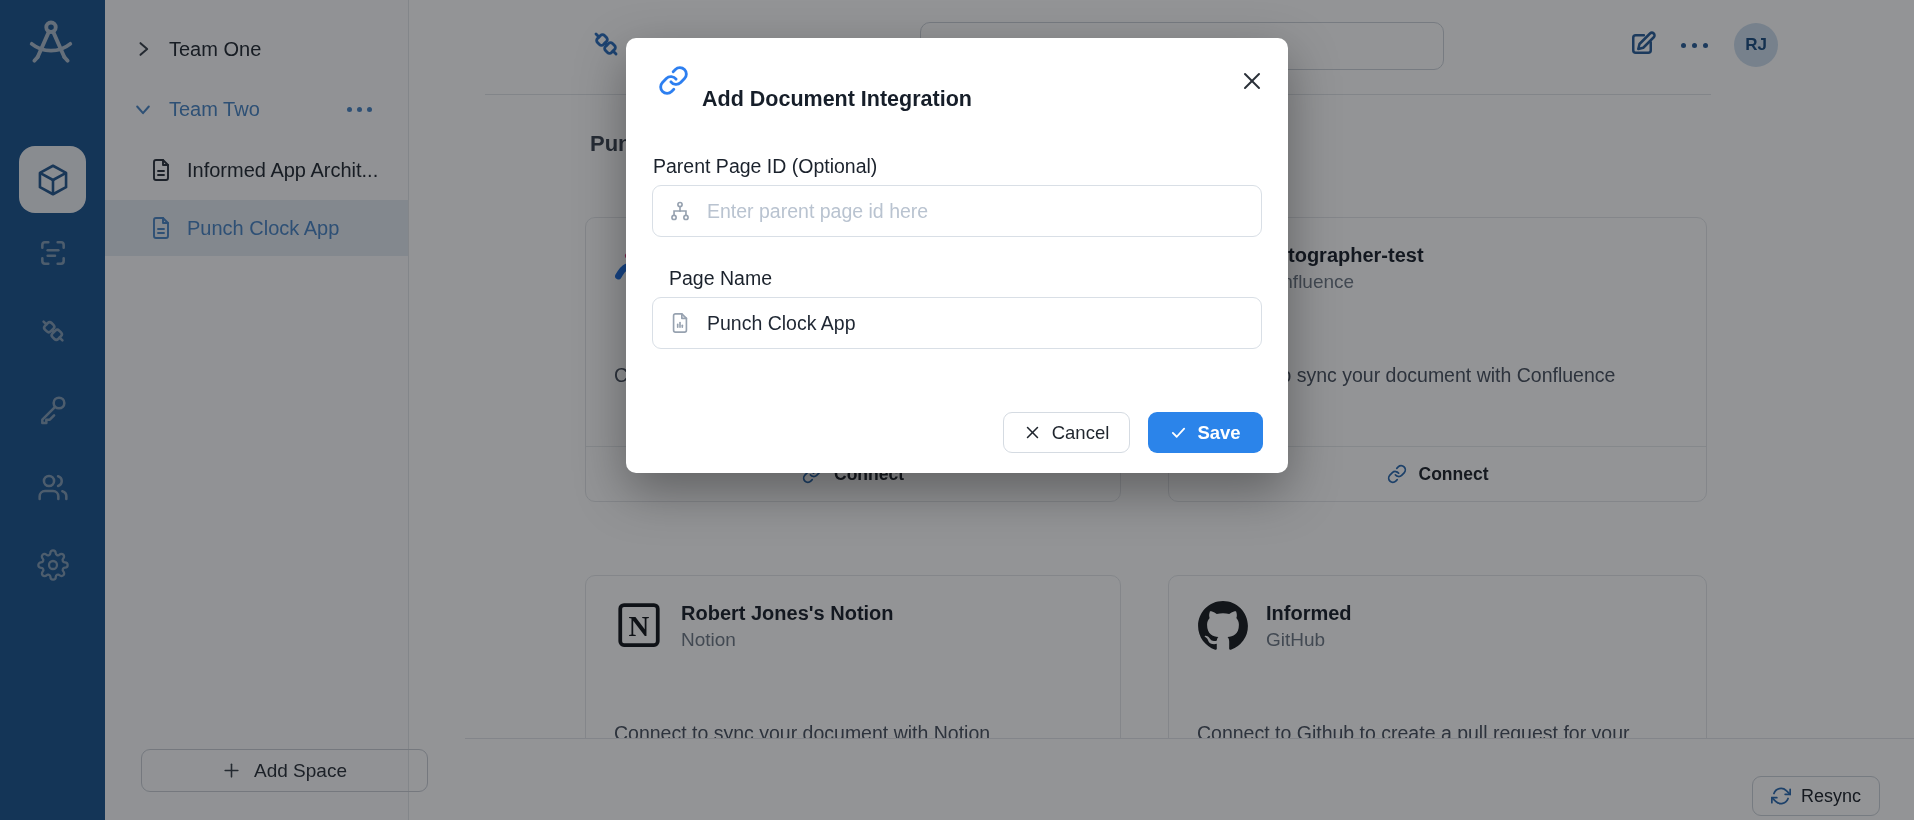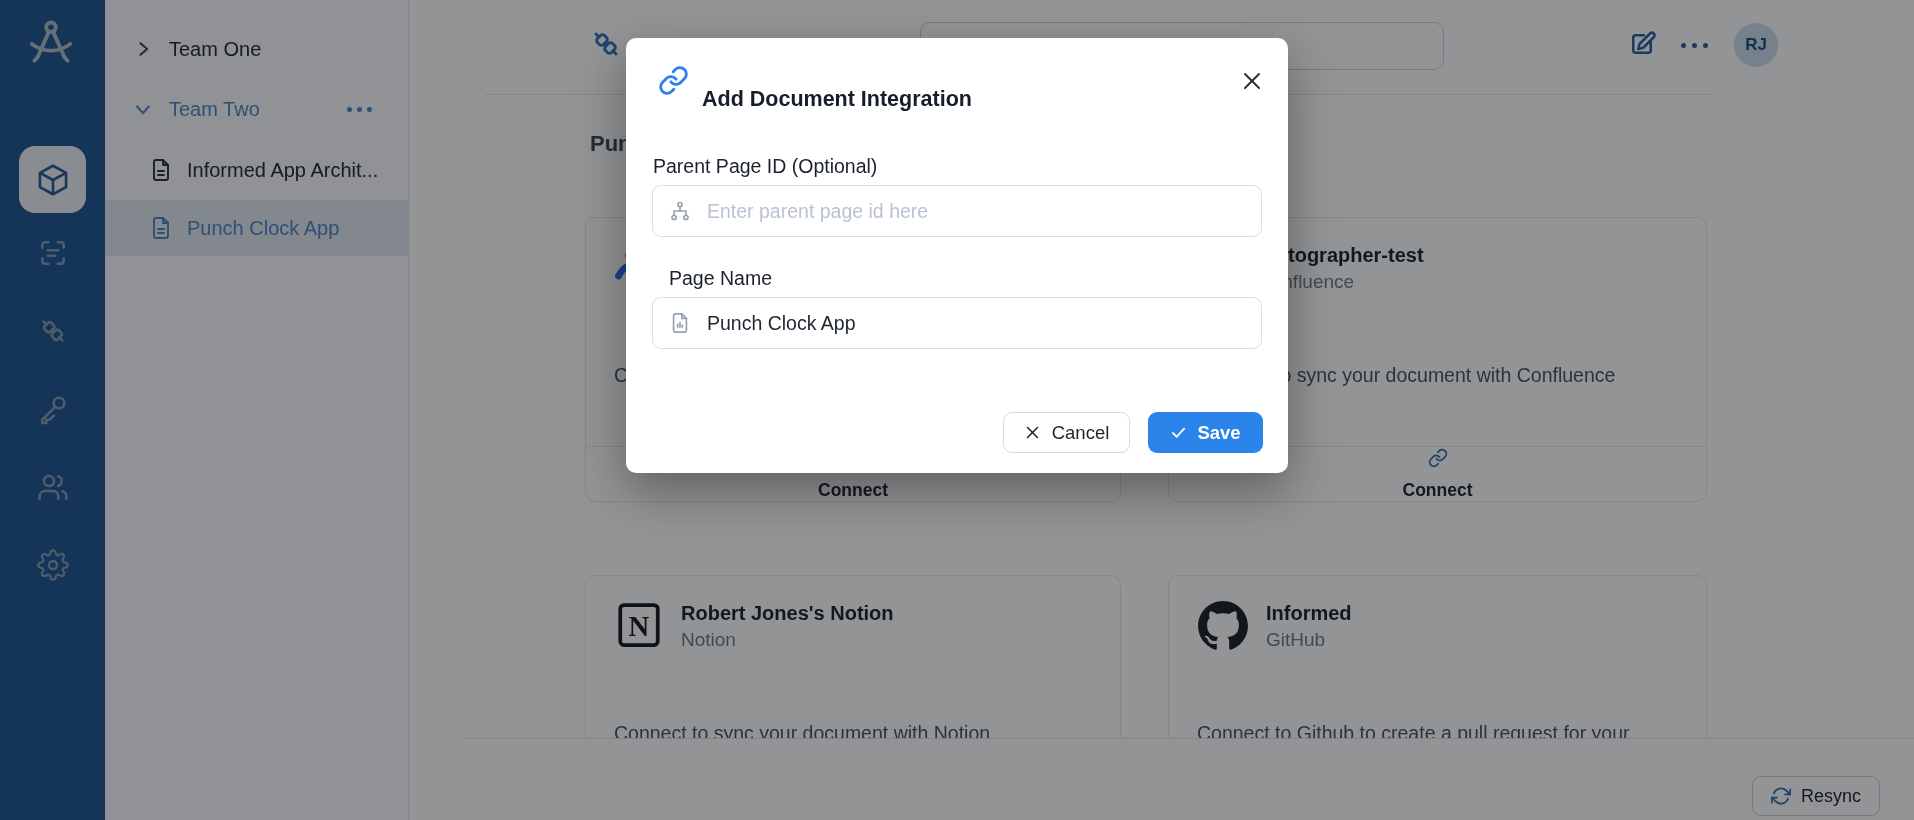--- a/index.html
+++ b/index.html
@@ -65,21 +65,21 @@
   .cardC { left:120px; top:575px; width:536px; height:210px; }
   .cardD { left:703px; top:575px; width:539px; height:210px; }
   .card-head { position:absolute; left:28px; top:24px; right:24px; display:flex; gap:17px; align-items:flex-start; }
   .card-icon { flex:none; }
   .card-title { font-size:20px; font-weight:bold; color:#1c232d; line-height:1.3; white-space:nowrap; }
   .card-provider { font-size:19px; color:#6f7a87; margin-top:3px; }
   .card-desc { position:absolute; left:28px; right:24px; top:124px;
     font-size:19.5px; color:#4a5360; line-height:1.4; }
   .card-action { position:absolute; left:0; right:0; bottom:0; height:55px;
     border-top:1px solid #e6e9ec; display:flex; align-items:center; justify-content:center; gap:12px;
-    font-size:17.5px; font-weight:600; color:#20262e; cursor:pointer;flex-direction:column; }
+    font-size:17.5px; font-weight:600; color:#20262e; cursor:pointer; }
   .card-action svg { color:#2e6cb0; }
 
   .footer { position:absolute; left:0; right:0; top:738px; bottom:0; background:#ffffff;
     border-top:1px solid #e2e5e9; z-index:6; }
   .resync { position:absolute; right:34px; top:21px; width:128px; height:40px;
     border:1.5px solid #ccd2d9; border-radius:9px; background:#fff;
     display:flex; align-items:center; justify-content:center; gap:10px;
     font-size:18px; color:#20262e; font-family:inherit; cursor:pointer;margin-top:16px; }
   .resync svg { color:#2e6cb0; }
 
@@ -208,20 +208,27 @@
     <span class="doc-ic blue">
       <svg width="24" height="24" viewBox="0 0 24 24" fill="none" stroke="currentColor" stroke-width="1.9" stroke-linecap="round" stroke-linejoin="round">
         <path d="M14 2H7a2 2 0 0 0-2 2v16a2 2 0 0 0 2 2h10a2 2 0 0 0 2-2V7z"></path>
           <path d="M14 2v5h5"></path>
           <path d="M9 13h6"></path>
           <path d="M9 17h6"></path>
       </svg>
     </span>
     <span class="doc-label blue">Punch Clock App</span>
   </div>
+  <button class="add-space">
+    <svg width="19" height="19" viewBox="0 0 24 24" fill="none" stroke="currentColor" stroke-width="2" stroke-linecap="round">
+        <path d="M12 4v16"></path>
+        <path d="M4 12h16"></path>
+      </svg>
+    <span>Add Space</span>
+  </button>
 </aside>
 
 <main class="main">
   <span class="tb-plug">
     <svg width="34" height="34" viewBox="0 0 24 24" fill="none" stroke="currentColor" stroke-width="2" stroke-linecap="round">
       <g transform="rotate(45 12 12)">
         <path d="M2 12h3"></path>
           <rect x="5" y="8.5" width="6" height="7" rx="2"></rect>
         <path d="M11 12h2"></path>
           <rect x="13" y="8.5" width="6" height="7" rx="2"></rect>

